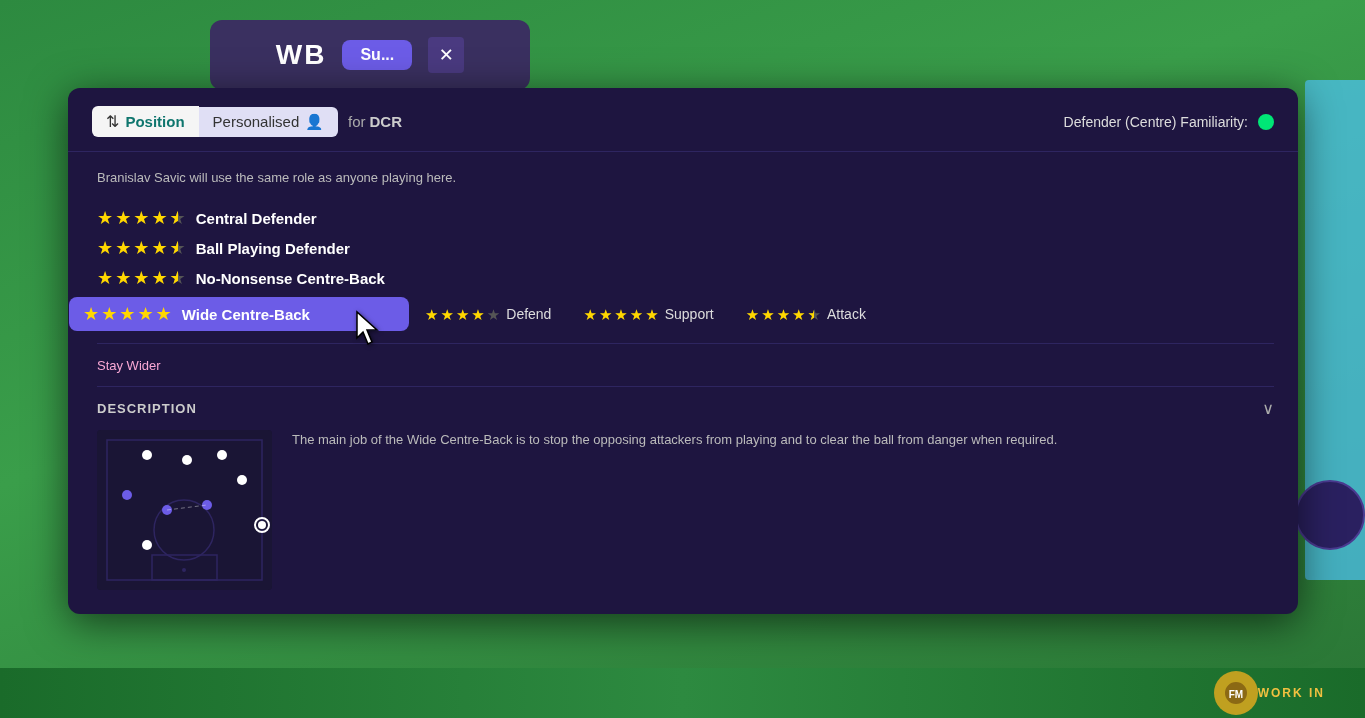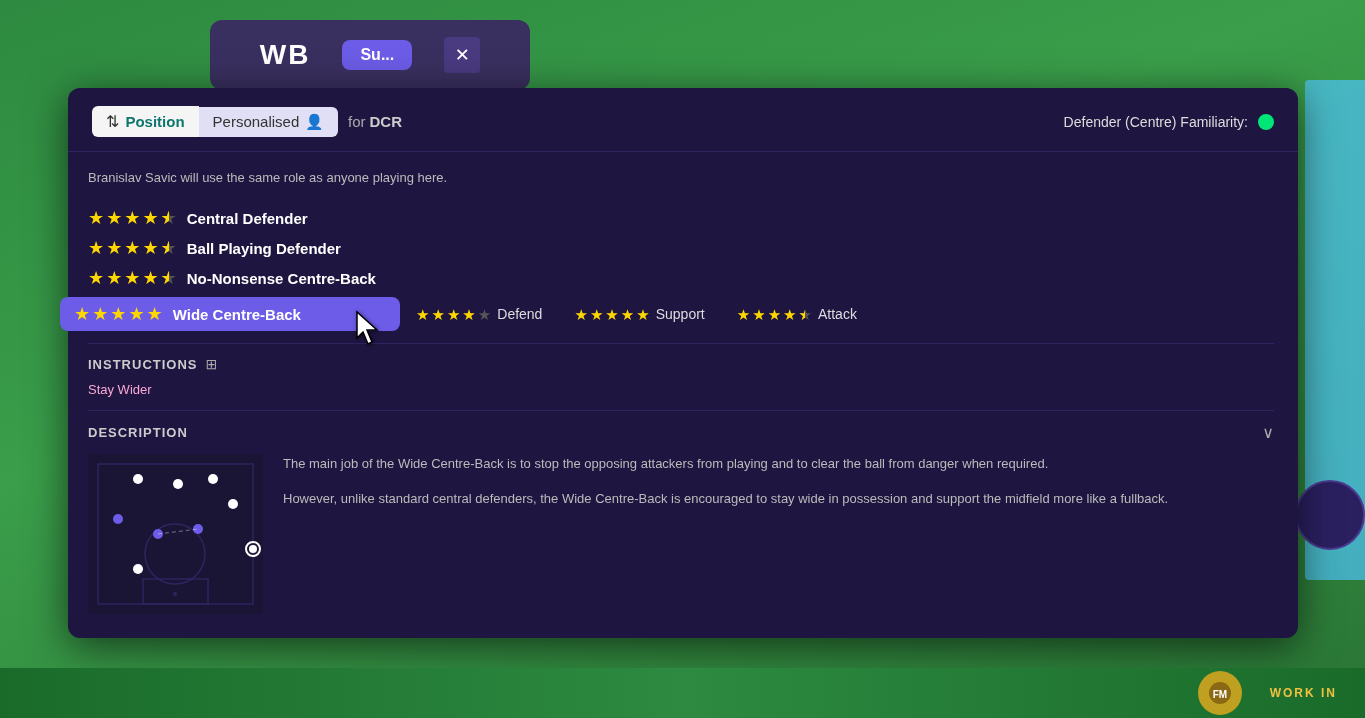--- a/index.html
+++ b/index.html
@@ -24,21 +24,21 @@
       position: absolute;
       top: 20px;
       left: 210px;
       width: 320px;
       height: 70px;
       background: #3a3060;
       border-radius: 12px;
       display: flex;
       align-items: center;
       justify-content: center;
-      gap: 32px;
+      gap: 16px;
     }
 
     .top-card-text {
       color: #fff;
       font-size: 28px;
       font-weight: bold;
       letter-spacing: 2px;
     }
 
     .top-card-btn {
@@ -169,21 +169,21 @@
 
     .familiarity-dot {
       width: 16px;
       height: 16px;
       border-radius: 50%;
       background: #00e676;
       display: inline-block;
     }
 
     .modal-body {
-      padding: 18px 24px 0 20px;
+      padding: 18px 24px 0 29px;
     }
 
     .subtitle {
       color: #bbb;
       font-size: 13px;
       margin-bottom: 18px;
     }
 
     
     .role-row {
@@ -352,22 +352,22 @@
     .bottom-bar {
       position: absolute;
       bottom: 0;
       left: 0;
       right: 0;
       height: 50px;
       background: linear-gradient(to right, #1a6b2a, #2d8a40, #1a6b2a);
       display: flex;
       align-items: center;
       justify-content: flex-end;
-      padding-right: 28px;
-      gap: 28px;
+      padding-right: 40px;
+      gap: 0;
     }
 
     .work-in-text {
       color: #f0c040;
       font-size: 12px;
       font-weight: bold;
       letter-spacing: 2px;
     }
 
     .bottom-logo {
@@ -505,24 +505,20 @@
               <span style="position:absolute;left:0;top:0;width:50%;overflow:hidden;color:#ffd700;display:block;">★</span>★
             </span>
           </div>
           <span class="duty-label">Attack</span>
         </div>
       </div>
     </div>
 
     <div class="divider"></div>
 
-    <div class="instructions-header">
-      <span class="instructions-title">INSTRUCTIONS</span>
-      <span class="instructions-icon">⊞</span>
-    </div>
     <div>
       <span class="instruction-tag">Stay Wider</span>
     </div>
 
     <div class="divider"></div>
 
     <div class="description-section">
       <div class="description-header">
         <span class="description-title">DESCRIPTION</span>
         <span class="description-toggle">∨</span>
@@ -555,21 +551,20 @@
             <circle cx="50" cy="115" r="5" fill="#ffffff"></circle>
 
             <circle cx="165" cy="95" r="4" fill="#ffffff"></circle>
 
             <line x1="70" y1="80" x2="110" y2="75" stroke="#ffffff" stroke-width="1" stroke-dasharray="4,3" opacity="0.4"></line>
           </svg>
         </div>
 
         <div class="description-text-block">
           <p class="desc-para">The main job of the Wide Centre-Back is to stop the opposing attackers from playing and to clear the ball from danger when required.</p>
-          <p class="desc-para">However, unlike standard central defenders, the Wide Centre-Back is encouraged to stay wide in possession and support the midfield more like a fullback.</p>
         </div>
       </div>
     </div>
   </div>
 </div>
 
 <div class="cursor">
   <svg width="28" height="36" viewBox="0 0 28 36" fill="none" xmlns="http://www.w3.org/2000/svg">
     <path d="M2 2 L2 28 L8 22 L13 34 L17 32 L12 20 L22 20 Z" fill="white" stroke="black" stroke-width="1.5"></path>
   </svg>

